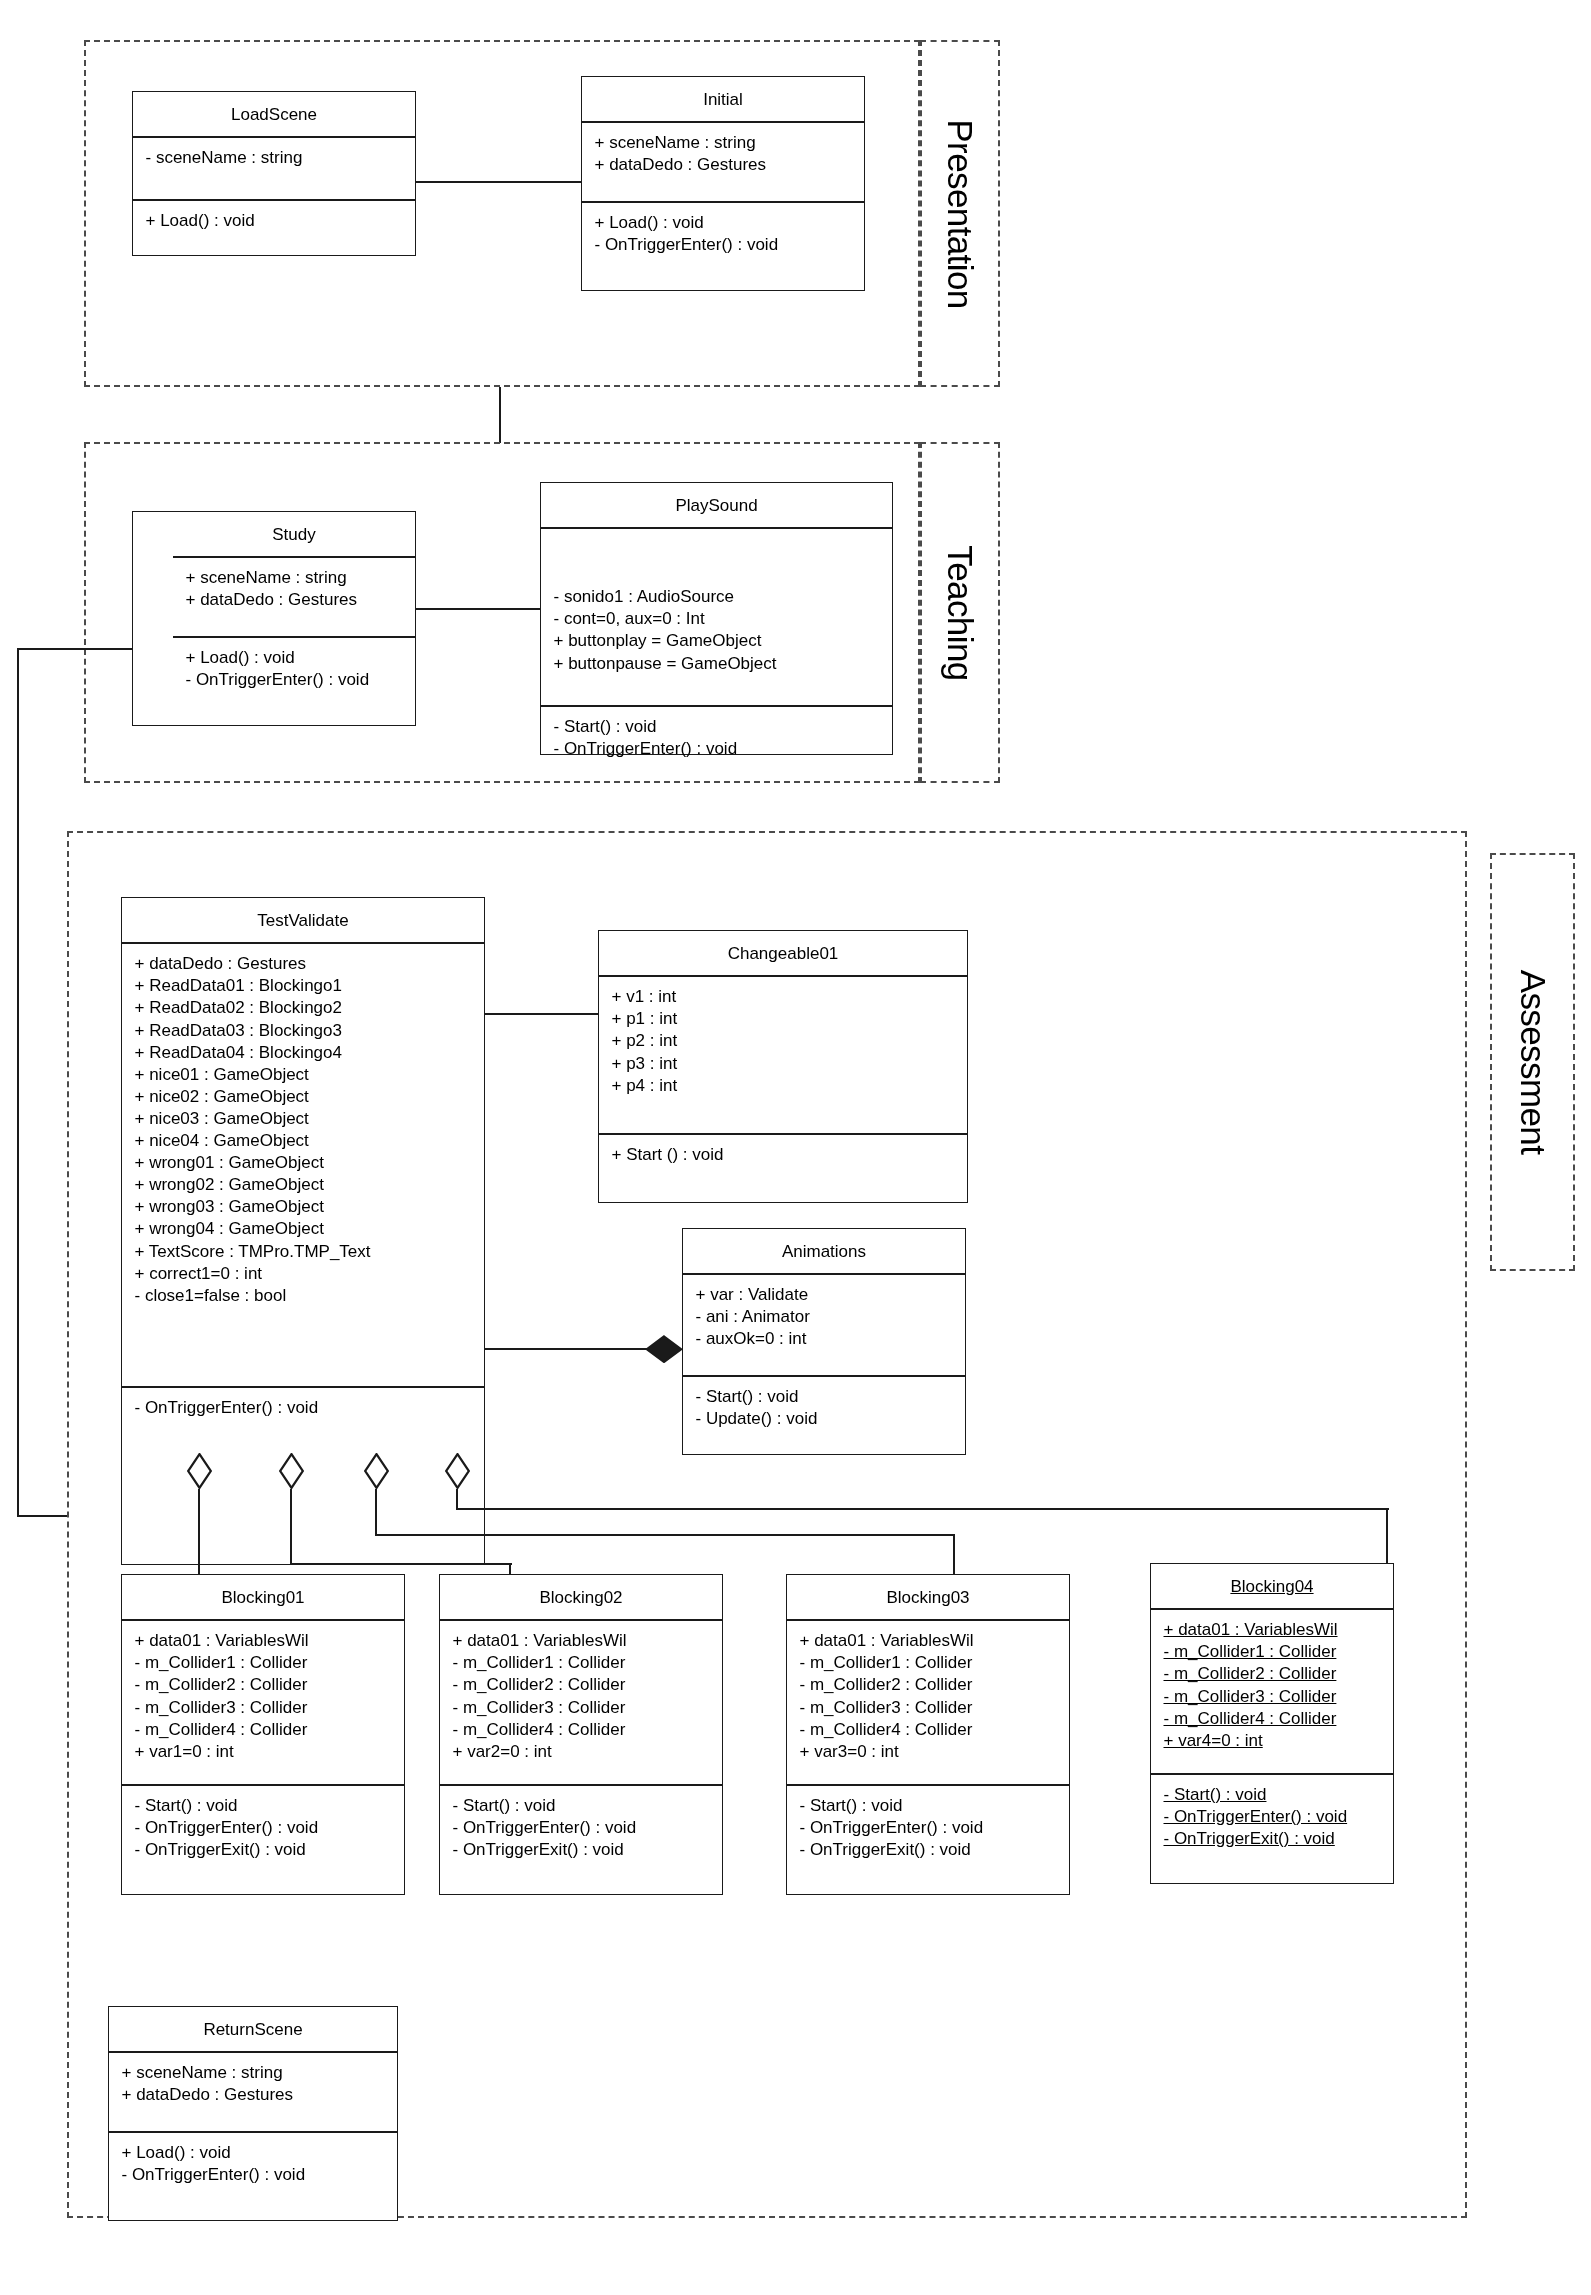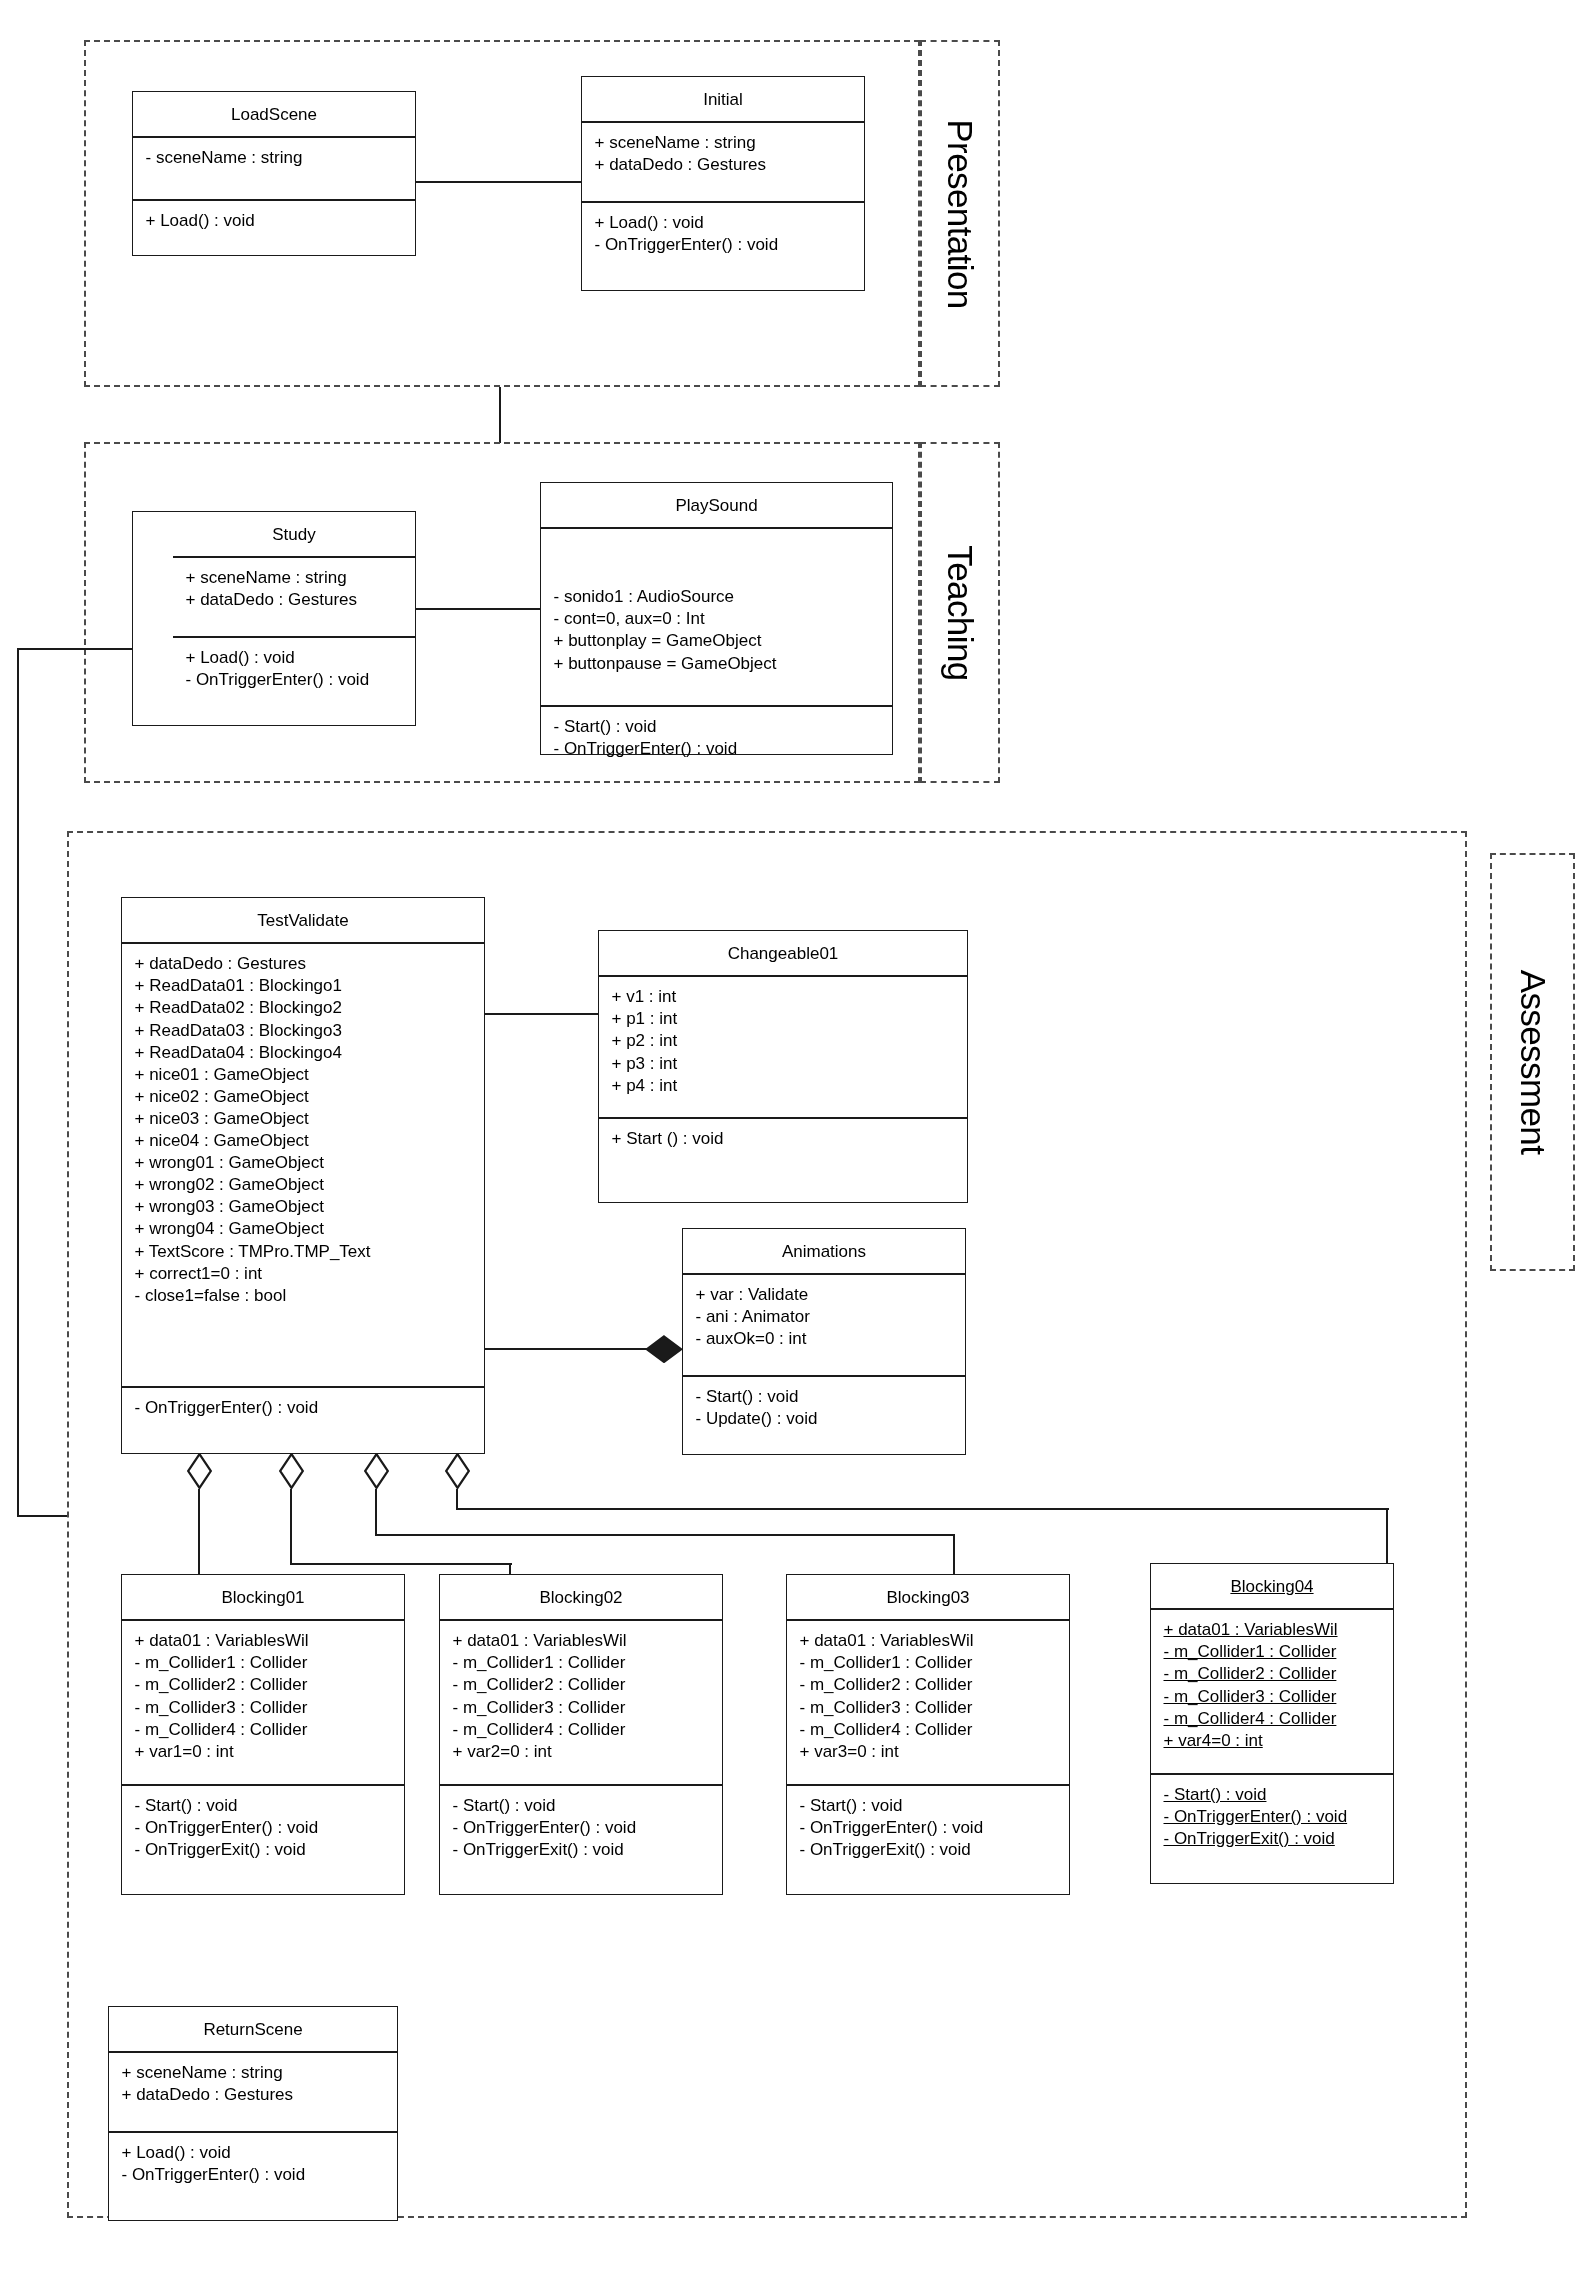--- a/index.html
+++ b/index.html
@@ -105,21 +105,21 @@
 
   <div class="ln lnh" style="left:17px;top:648px;width:116px;"></div>
   <div class="ln lnv" style="left:17px;top:648px;height:869px;"></div>
   <div class="ln lnh" style="left:17px;top:1515px;width:52px;"></div>
 
   <div class="pkg" style="left:67px;top:831px;width:1400px;height:1387px;"></div>
   <div class="pkglabelbox" style="left:1490px;top:853px;width:85px;height:418px;">
     <span class="pkglabel">Assessment</span>
   </div>
 
-  <div class="cls" style="left:121px;top:897px;width:364px;height:557px;">
+  <div class="cls" style="left:121px;top:897px;width:364px;height:668px;">
     <div class="name">TestValidate</div>
     <div class="sec attrs" style="height:444px;">
       <div class="row">+ dataDedo : Gestures</div>
       <div class="row">+ ReadData01 : Blockingo1</div>
       <div class="row">+ ReadData02 : Blockingo2</div>
       <div class="row">+ ReadData03 : Blockingo3</div>
       <div class="row">+ ReadData04 : Blockingo4</div>
       <div class="row">+ nice01 : GameObject</div>
       <div class="row">+ nice02 : GameObject</div>
       <div class="row">+ nice03 : GameObject</div>
@@ -132,21 +132,21 @@
       <div class="row">+ correct1=0 : int</div>
       <div class="row">- close1=false : bool</div>
     </div>
     <div class="sec ops">
       <div class="row">- OnTriggerEnter() : void</div>
     </div>
   </div>
 
   <div class="cls" style="left:598px;top:892px;width:370px;height:273px;margin-top:38px;">
     <div class="name">Changeable01</div>
-    <div class="sec attrs" style="height:142px;">
+    <div class="sec attrs" style="height:158px;">
       <div class="row">+ v1 : int</div>
       <div class="row">+ p1 : int</div>
       <div class="row">+ p2 : int</div>
       <div class="row">+ p3 : int</div>
       <div class="row">+ p4 : int</div>
     </div>
     <div class="sec ops">
       <div class="row">+ Start () : void</div>
     </div>
   </div>

